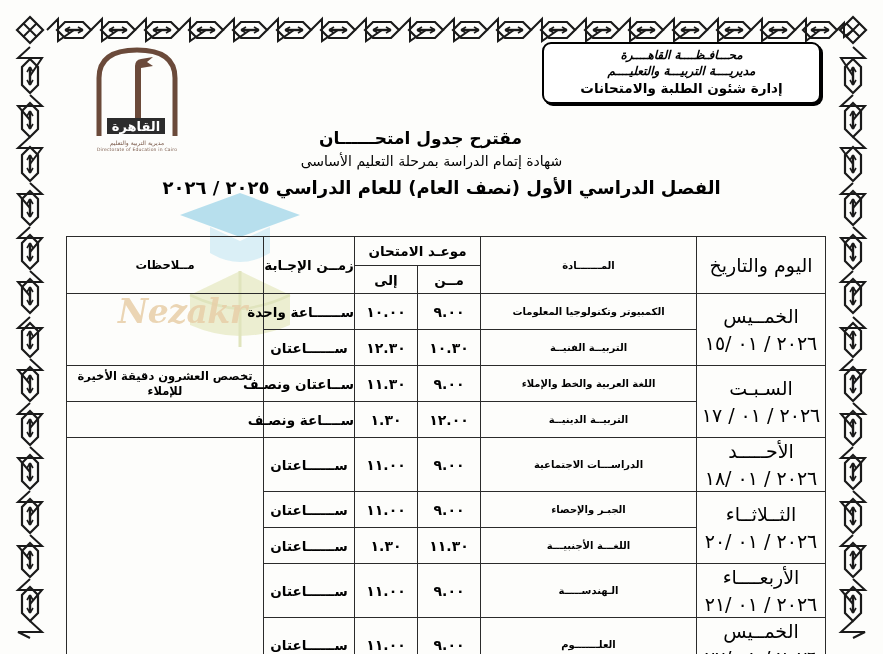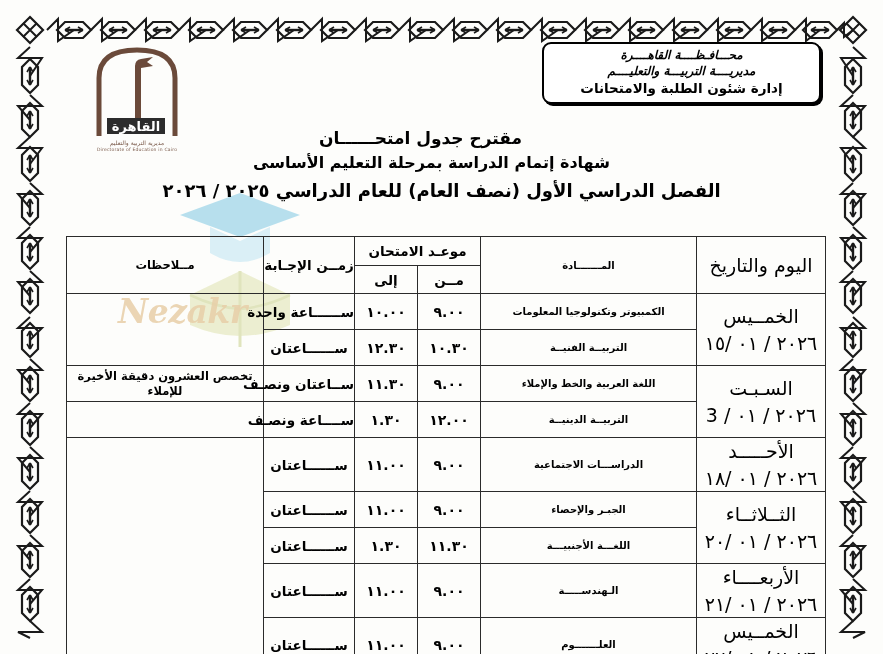--- a/index.html
+++ b/index.html
@@ -128,22 +128,22 @@
     top: 126px;
     text-align: center;
   }
   .title-1 {
     font-weight: bold;
     font-size: 17px;
     line-height: 1.45;
     padding-right: 42px;
   }
   .title-2 {
-    font-weight: bold;
-    font-size: 16px;
+    font-weight: normal;
+    font-size: 14px;
     line-height: 1.5;
     padding-right: 40px;
     padding-left: 20px;
   }
   .title-3 {
     font-weight: bold;
     font-size: 18px;
     line-height: 1.6;
     margin-top: 2px;
   }
@@ -366,21 +366,21 @@
             </tr>
             <tr>
               <td class="c-subj">التربيــة الفنيــة</td>
               <td class="c-from">١٠.٣٠</td>
               <td class="c-to">١٢.٣٠</td>
               <td class="c-dur dur-cell">ســــــاعتان</td>
             </tr>
             <tr>
               <td class="c-date" rowspan="2">
                 <span class="date-day">السـبـت</span>
-                <span class="date-num">٢٠٢٦ / ٠١ / 3</span>
+                <span class="date-num">٢٠٢٦ / ٠١ / ١٧</span>
               </td>
               <td class="c-subj">اللغة العربية والخط والإملاء</td>
               <td class="c-from">٩.٠٠</td>
               <td class="c-to">١١.٣٠</td>
               <td class="c-dur dur-cell">ســاعتان ونصـف</td>
               <td class="c-notes note-cell" rowspan="1">تخصص العشرون دقيقة الأخيرة للإملاء</td>
             </tr>
             <tr>
               <td class="c-subj">التربيــة الدينيــة</td>
               <td class="c-from">١٢.٠٠</td>

